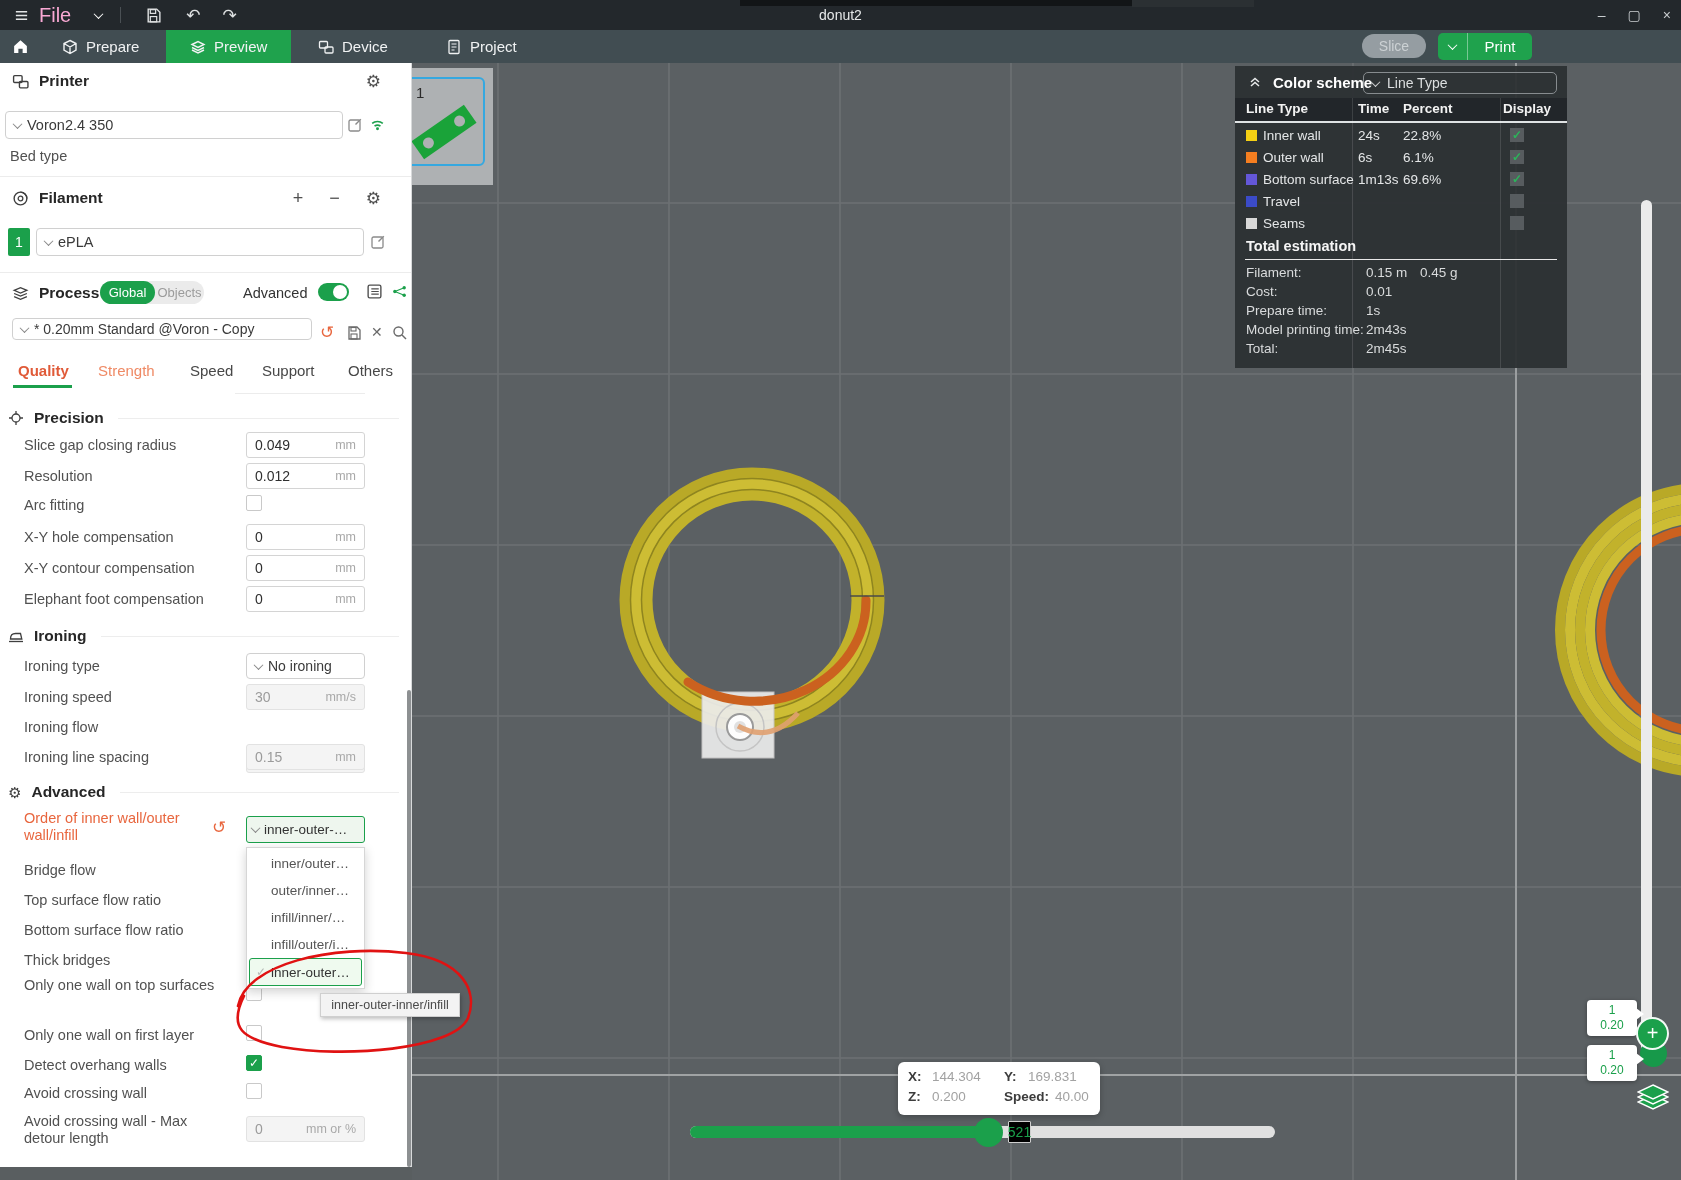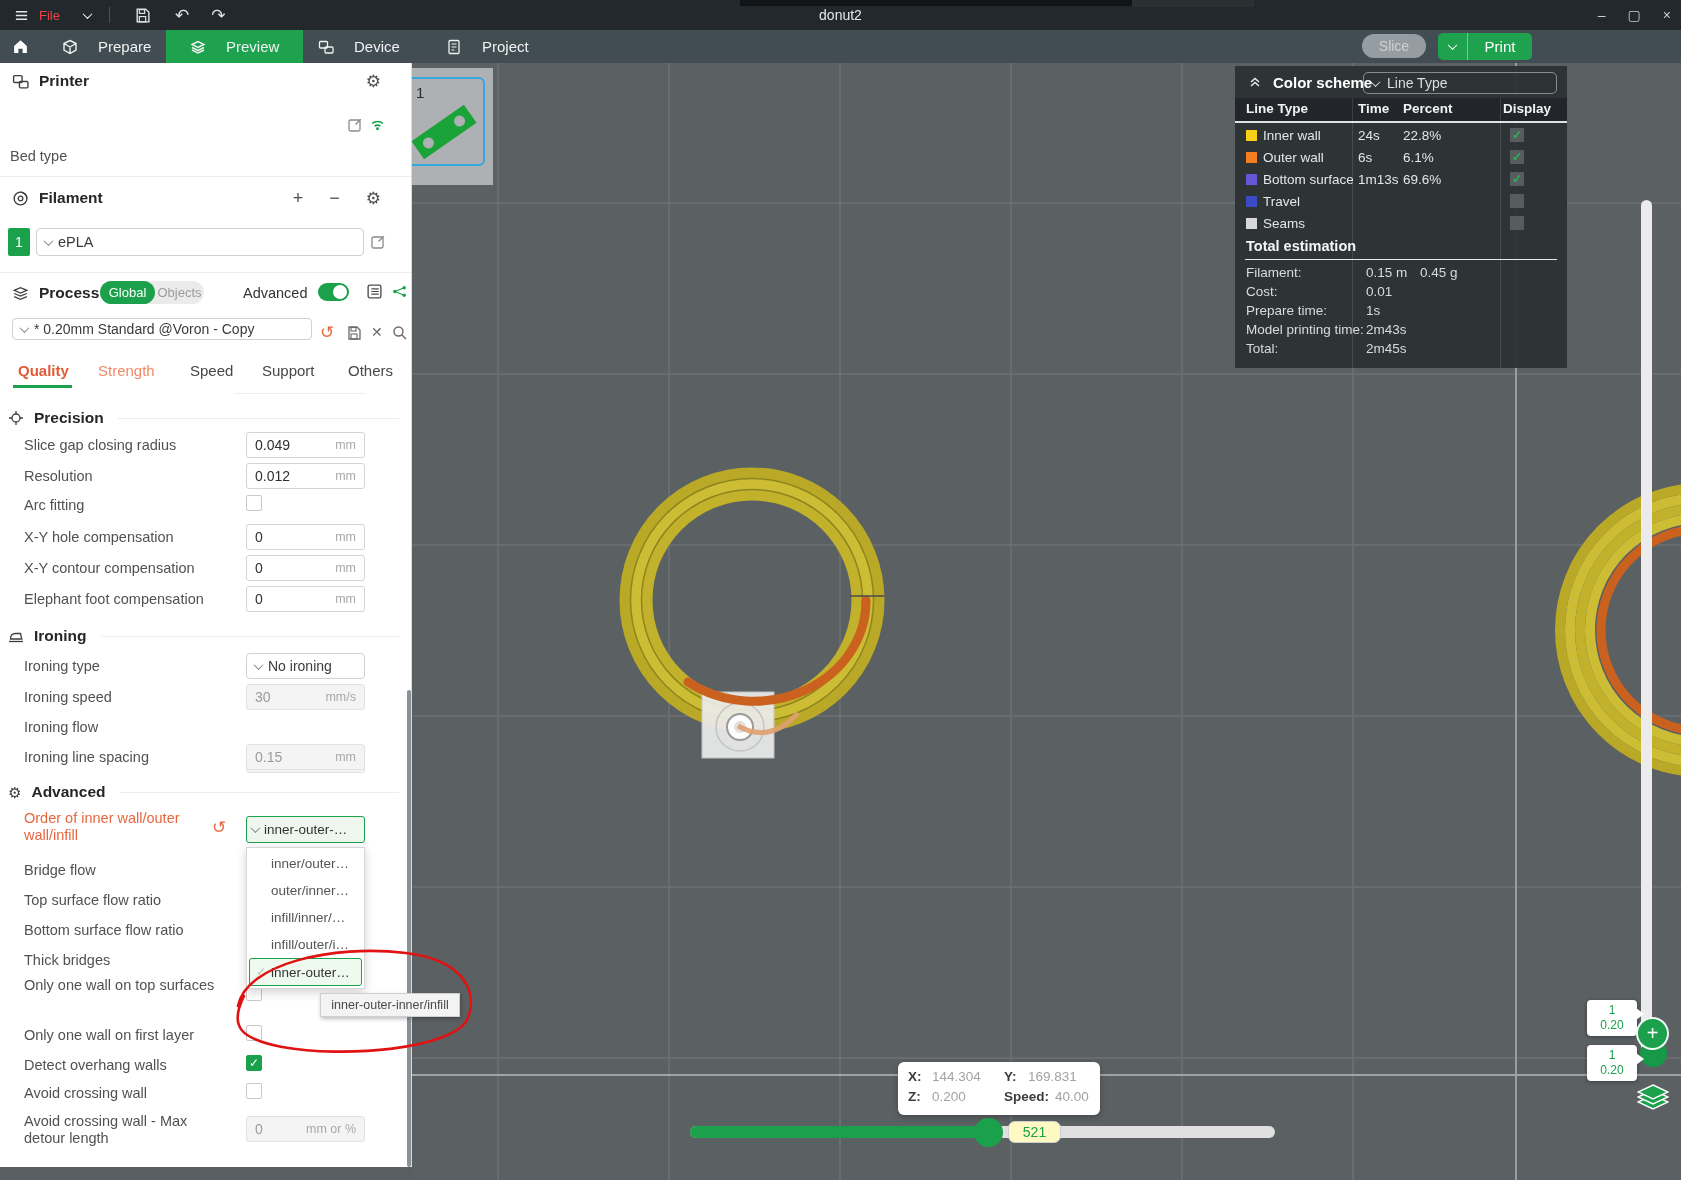--- a/index.html
+++ b/index.html
@@ -4,31 +4,31 @@
 <style>
   * { margin:0; padding:0; box-sizing:border-box; }
   html,body { width:1681px; height:1180px; overflow:hidden; }
   body { font-family:"Liberation Sans", sans-serif; position:relative; background:#5b6063; }
   .abs { position:absolute; }
 
   
   .titlebar { position:absolute; left:0; top:0; width:1681px; height:30px; background:#23282c; display:flex; align-items:center; z-index:40; }
   .tb-left { display:flex; align-items:center; gap:10px; padding-left:14px; }
   .tb-title { position:absolute; left:0; right:0; text-align:center; color:#e6e8e9; font-size:14px; pointer-events:none; }
-  .tb-file { color:#ef4444; font-size:13px; }
+  .tb-file { color:#f9a8d4; font-size:20px; }
   .tb-sep { width:1px; height:16px; background:#4a5054; margin:0 8px; }
   .tb-btns { position:absolute; right:10px; top:0; height:30px; display:flex; align-items:center; gap:22px; color:#c9cdd0; font-size:14px; }
   .tb-btns span { cursor:default; }
   .glyph-ic { color:#dfe2e3; font-size:17px; line-height:1; }
   .artifact1 { left:740px; top:0; width:392px; height:6px; background:#121517; z-index:41; }
   .artifact2 { left:1132px; top:0; width:122px; height:7px; background:#2b3033; z-index:41; }
 
   
   .navbar { position:absolute; left:0; top:30px; width:1681px; height:33px; background:#414d52; z-index:40; }
-  .nav-item { position:absolute; top:0; height:33px; display:flex; align-items:center; gap:20px; color:#f0f2f3; font-size:15px; }
+  .nav-item { position:absolute; top:0; height:33px; display:flex; align-items:center; gap:8px; color:#f0f2f3; font-size:15px; }
   .nav-item.active { background:#1fa24d; padding:0 24px; }
   .slice-btn { position:absolute; left:1362px; top:4px; width:64px; height:24px; border-radius:12px; background:#959da2; color:#ccd1d4; font-size:14px; display:flex; align-items:center; justify-content:center; }
   .print-btn { position:absolute; left:1438px; top:3px; width:94px; height:27px; border-radius:5px; background:#1fa24d; display:flex; align-items:center; color:#fff; }
   .print-chev { width:30px; height:100%; display:flex; align-items:center; justify-content:center; border-right:1px solid rgba(255,255,255,.4); }
   .print-lab { flex:1; text-align:center; font-size:15px; }
   .chev { display:inline-block; width:7px; height:7px; border-right:1.6px solid #888; border-bottom:1.6px solid #888; transform:rotate(45deg) translate(-1px,-1px); }
   .chev.white { border-color:#fff; }
 
   
   .viewport { position:absolute; left:412px; top:63px; width:1269px; height:1117px; background:#5b6063; z-index:1; }
@@ -103,21 +103,21 @@
   .plus-circle { left:1636px; top:1017px; width:33px; height:33px; border-radius:50%; background:#1ba04b; border:2px solid rgba(255,255,255,.95); color:#fff; font-size:20px; display:flex; align-items:center; justify-content:center; z-index:14; }
   .v-handle { left:1640px; top:1040px; width:27px; height:27px; border-radius:50%; background:#17994a; z-index:13; }
   .layer-badge { position:absolute; width:50px; background:#fff; border-radius:4px; box-shadow:0 1px 4px rgba(0,0,0,.35); color:#1ba04b; font-size:12px; text-align:center; line-height:1.25; padding:3px 0; z-index:14; }
   .layer-badge::after { content:""; position:absolute; right:-7px; top:8px; border-top:6px solid transparent; border-bottom:6px solid transparent; border-left:8px solid #fff; }
   .stack-icon { left:1637px; top:1084px; z-index:14; }
 
   .hslider { position:absolute; left:690px; top:1117px; width:585px; height:30px; z-index:12; }
   .h-track { position:absolute; left:0; top:9px; width:100%; height:12px; border-radius:6px; background:#e0e0e0; }
   .h-fill { position:absolute; left:0; top:9px; width:300px; height:12px; border-radius:6px; background:#1ba04b; }
   .h-handle { position:absolute; left:284px; top:1px; width:29px; height:29px; border-radius:50%; background:#1ba04b; }
-  .h-value { position:absolute; left:318px; top:4px; width:53px; height:22px; background:#fef9c3; border:1px solid #cfcfcf; border-radius:7px; color:#1ba04b; font-size:14px; display:flex; align-items:center; justify-content:center; }
+  .h-value { position:absolute; left:318px; top:4px; width:23px; height:22px; background:#000000; border:1px solid #cfcfcf; border-radius:1px; color:#1ba04b; font-size:14px; display:flex; align-items:center; justify-content:center; }
 
   .coord-tip { position:absolute; left:898px; top:1062px; width:202px; height:53px; background:#fff; border-radius:6px; box-shadow:0 2px 6px rgba(0,0,0,.25); z-index:12; padding:7px 0 0 10px; font-size:13.5px; }
   .coord-tip .rw { display:flex; margin-bottom:5px; }
   .coord-tip b { color:#3c3c3c; font-weight:bold; }
   .coord-tip i { font-style:normal; color:#a2a2a2; }
 
   .ic { display:inline-block; vertical-align:middle; }
 </style>
 </head>
 <body>
@@ -326,20 +326,24 @@
 <div class="sidepanel">
 
   <div class="hdr" style="top:5px">
     <svg class="ic" width="17" height="17" style="color:#3f3f3f">
         <use href="#sym-device"></use>
       </svg>
     <b>Printer</b>
     <span style="flex:1"></span>
     <span class="glyph-ic" style="color:#4f4f4f;margin-right:30px">⚙</span>
   </div>
+  <div class="combo" style="left:5px;top:48px;width:338px;height:28px">
+    <span class="chev"></span>
+      <span>Voron2.4 350</span>
+  </div>
   <svg class="ic abs" style="left:347px;top:54px;color:#8a8a8a" width="16" height="16">
       <use href="#sym-pencil"></use>
     </svg>
   <svg class="ic abs" style="left:369px;top:53px;color:#1ba04b" width="17" height="17">
       <use href="#sym-wifi"></use>
     </svg>
   <div class="lab" style="left:10px;top:85px">Bed type</div>
   <div class="divline" style="top:113px"></div>
 
   <div class="hdr" style="top:122px">

